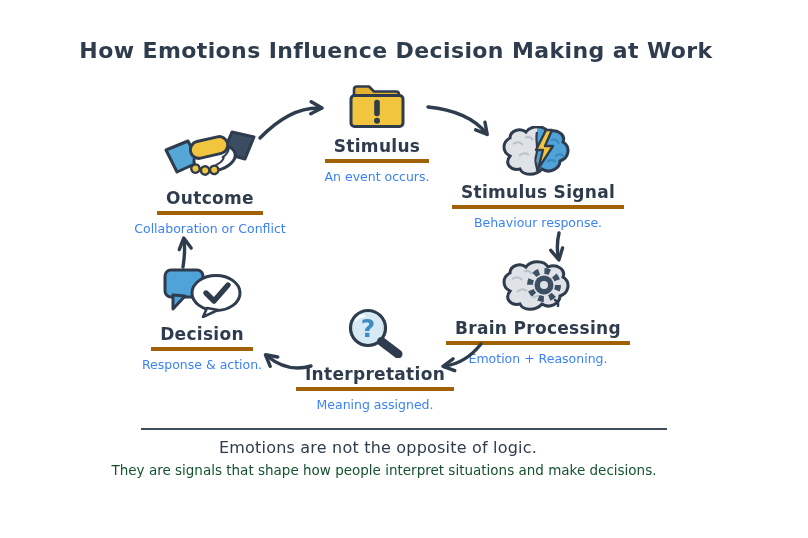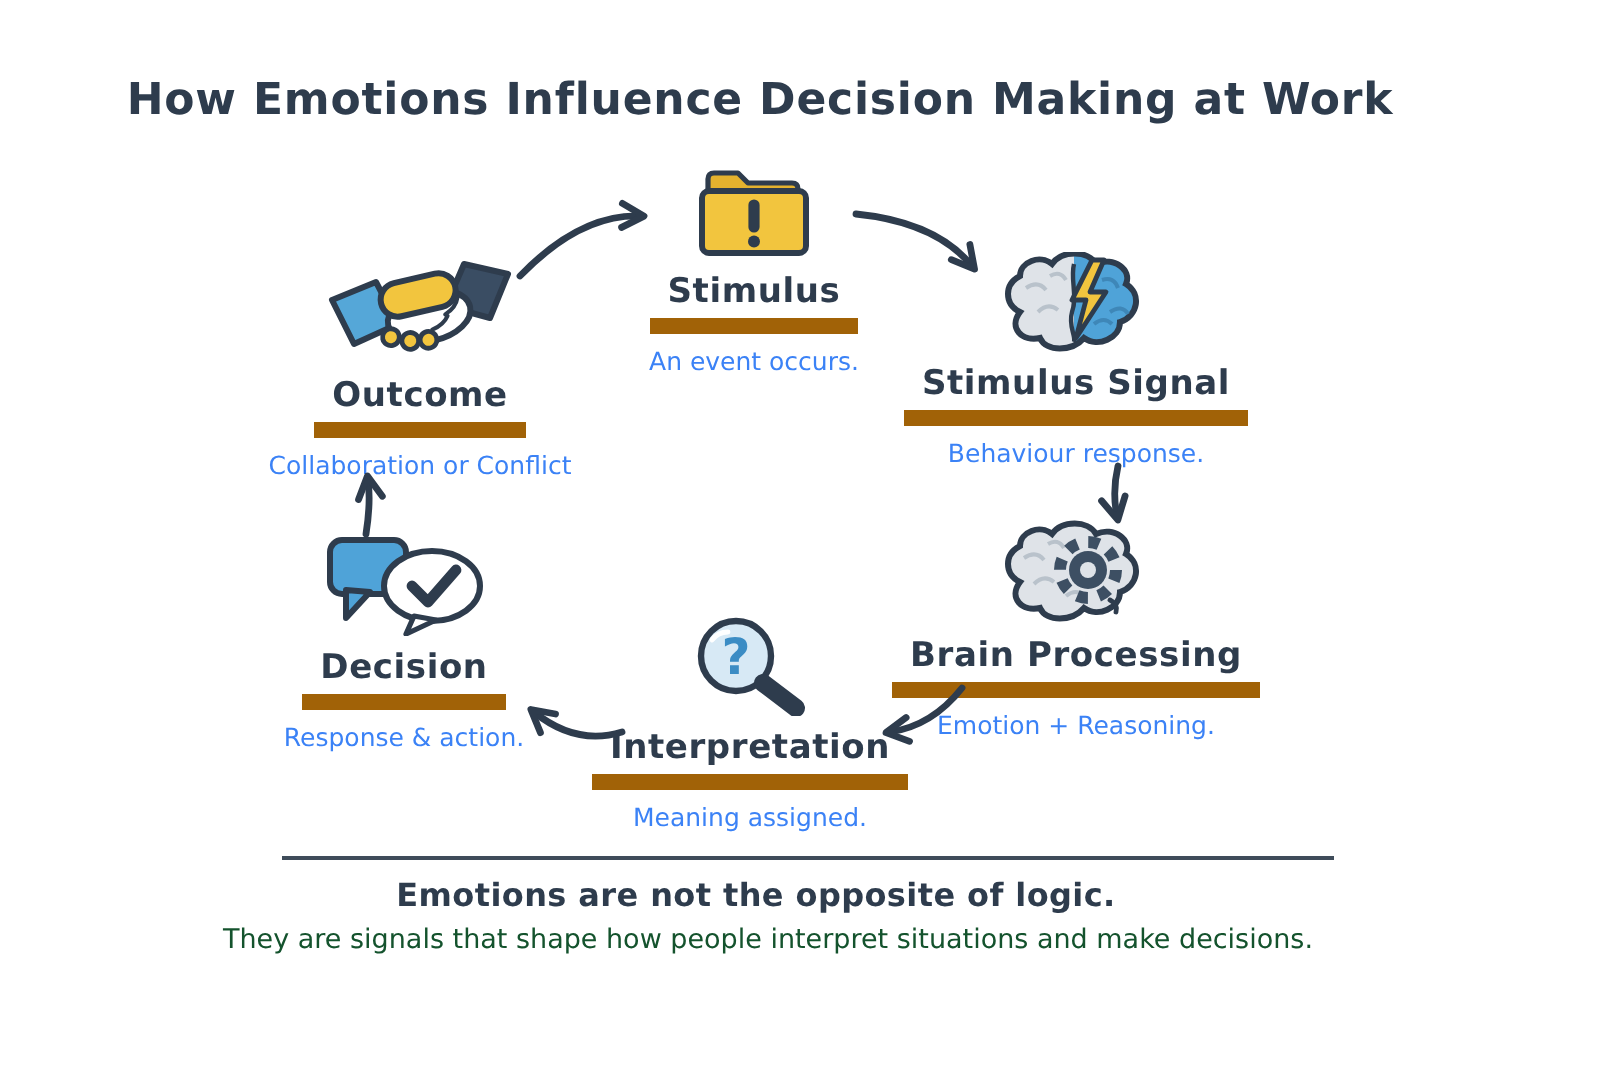--- a/index.html
+++ b/index.html
@@ -4,44 +4,44 @@
 <style>
   html,body{margin:0;padding:0;background:#ffffff;}
   body{
     width:808px;height:538px;position:relative;overflow:hidden;
     font-family:"DejaVu Sans","Liberation Sans",sans-serif;
     color:#2e3c4d;
   }
   .stage{position:absolute;inset:0;}
   .title{
     position:absolute;left:0;top:38px;width:760px;text-align:center;
-    font-size:22px;font-weight:700;letter-spacing:.4px;color:#2e3c4d;
+    font-size:22px;font-weight:700;letter-spacing:.4px;color:#2e3c4d;padding-left:16px;
   }
   .node{
     position:absolute;width:200px;display:flex;flex-direction:column;
     align-items:center;text-align:center;
   }
   .node .icon{display:block;}
   .node .label{
     display:inline-block;font-size:17px;font-weight:700;letter-spacing:.3px;
-    padding:1px 9px 3px;border-bottom:8px solid #a16207;margin-top:5px;
+    padding:1px 9px 3px;border-bottom:4px solid #a16207;margin-top:5px;
     white-space:nowrap;
   }
   .node .subtitle{
     font-size:12.5px;font-weight:500;margin-top:6px;white-space:nowrap;color:#3b82f6;
   }
   .arrow{position:absolute;overflow:visible;}
   .arrow path{stroke:#2e3c4d;stroke-width:3.4;fill:none;stroke-linecap:round;}
   .divider{
     position:absolute;left:141px;top:428px;width:526px;height:0;
     border-top:2px solid #2f3d4c;opacity:.92;
   }
   .footer1{
     position:absolute;left:16px;top:438px;width:724px;text-align:center;
-    font-size:16px;font-weight:700;letter-spacing:.2px;
+    font-size:16px;font-weight:400;letter-spacing:.2px;
   }
   .footer2{
     position:absolute;left:16px;top:462px;width:736px;text-align:center;
     font-size:13.5px;font-weight:400;color:#14532d;
   }
   svg text{font-family:"DejaVu Sans","Liberation Sans",sans-serif;}
 </style>
 </head>
 <body>
 

